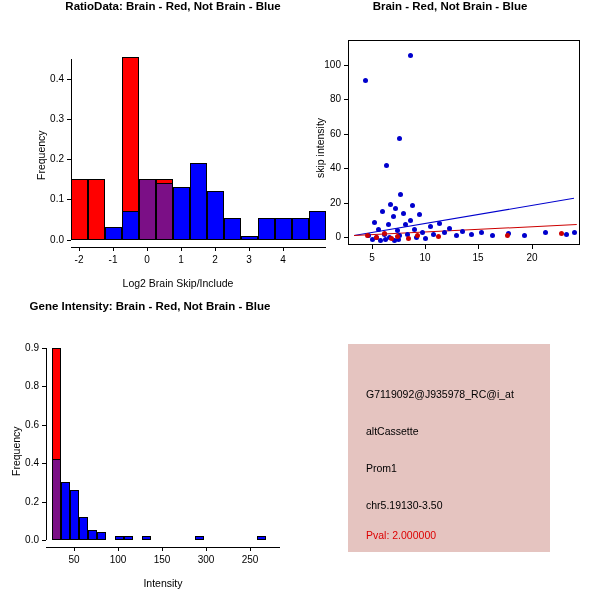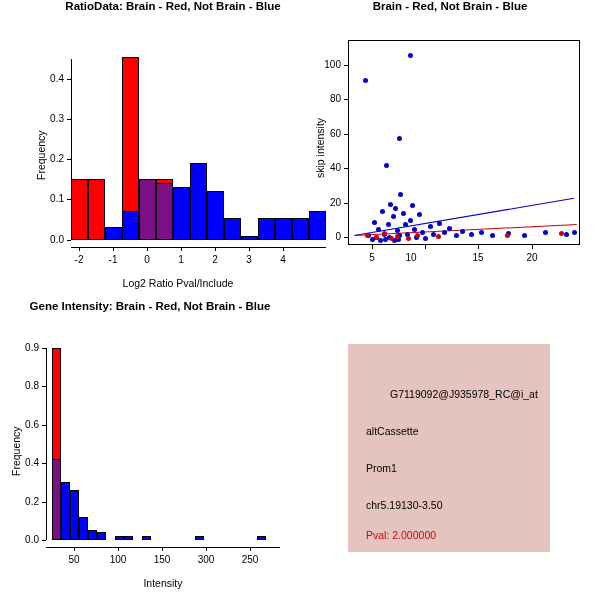--- a/index.html
+++ b/index.html
@@ -153,21 +153,21 @@
   <div class="tick" style="left:192px;top:247px;width:1px;height:4px;"></div>
   <div class="tick" style="left:226px;top:247px;width:1px;height:4px;"></div>
   <div class="tick" style="left:260px;top:247px;width:1px;height:4px;"></div>
   <div class="ticklabel" style="left:41px;top:254px;width:30px;">-2</div>
   <div class="ticklabel" style="left:75px;top:254px;width:30px;">-1</div>
   <div class="ticklabel" style="left:109px;top:254px;width:30px;">0</div>
   <div class="ticklabel" style="left:143px;top:254px;width:30px;">1</div>
   <div class="ticklabel" style="left:177px;top:254px;width:30px;">2</div>
   <div class="ticklabel" style="left:211px;top:254px;width:30px;">3</div>
   <div class="ticklabel" style="left:245px;top:254px;width:30px;">4</div>
-  <div class="axis-title" style="left:40px;top:277px;width:230px;">Log2 Ratio Pval/Include</div>
+  <div class="axis-title" style="left:40px;top:277px;width:230px;">Log2 Brain Skip/Include</div>
 </div>
 
 <div class="panel" style="left:300px;top:0;width:300px;height:300px;">
   <div class="panel-title" style="left:0;top:14px;width:300px;">Brain - Red, Not Brain - Blue</div>
 
   <div class="frame" style="left:48px;top:40px;width:232px;height:205px;"></div>
 
   <div class="trend" style="left:54px;top:235px;width:223px;background:#0000cd;transform:rotate(-9.6deg);"></div>
   <div class="trend" style="left:54px;top:235px;width:223px;background:#cc0000;transform:rotate(-2.8deg);"></div>
 
@@ -243,21 +243,21 @@
   <div class="ticklabel-y" style="left:10px;top:128px;width:31px;">60</div>
   <div class="ticklabel-y" style="left:10px;top:93px;width:31px;">80</div>
   <div class="ticklabel-y" style="left:10px;top:59px;width:31px;">100</div>
   <div class="axis-title-y" style="left:14px;top:178px;">skip intensity</div>
 
   <div class="tick" style="left:72px;top:245px;width:1px;height:4px;"></div>
   <div class="tick" style="left:125px;top:245px;width:1px;height:4px;"></div>
   <div class="tick" style="left:178px;top:245px;width:1px;height:4px;"></div>
   <div class="tick" style="left:232px;top:245px;width:1px;height:4px;"></div>
   <div class="ticklabel" style="left:57px;top:252px;width:30px;">5</div>
-  <div class="ticklabel" style="left:96px;top:252px;width:30px;">10</div>
+  <div class="ticklabel" style="left:110px;top:252px;width:30px;">10</div>
   <div class="ticklabel" style="left:163px;top:252px;width:30px;">15</div>
   <div class="ticklabel" style="left:217px;top:252px;width:30px;">20</div>
 </div>
 
 <div class="panel" style="left:0;top:300px;width:300px;height:300px;">
   <div class="panel-title" style="left:0;top:14px;width:300px;">Gene Intensity: Brain - Red, Not Brain - Blue</div>
 
   <div class="bar bar-red" style="left:52px;top:48px;width:9px;height:192px;"></div>
 
   <div class="bar bar-overlap" style="left:52px;top:159px;width:9px;height:81px;"></div>
@@ -296,18 +296,18 @@
   <div class="tick" style="left:250px;top:247px;width:1px;height:4px;"></div>
   <div class="ticklabel" style="left:59px;top:254px;width:30px;">50</div>
   <div class="ticklabel" style="left:103px;top:254px;width:30px;">100</div>
   <div class="ticklabel" style="left:147px;top:254px;width:30px;">150</div>
   <div class="ticklabel" style="left:191px;top:254px;width:30px;">300</div>
   <div class="ticklabel" style="left:235px;top:254px;width:30px;">250</div>
   <div class="axis-title" style="left:48px;top:277px;width:230px;">Intensity</div>
 </div>
 
 <div class="infobox" style="left:348px;top:344px;width:202px;height:208px;">
-  <div class="info-line" style="left:18px;top:44px;margin-left:24px;">G7119092@J935978_RC@i_at</div>
+  <div class="info-line" style="left:18px;top:44px;">G7119092@J935978_RC@i_at</div>
   <div class="info-line" style="left:18px;top:81px;">altCassette</div>
   <div class="info-line" style="left:18px;top:118px;">Prom1</div>
   <div class="info-line" style="left:18px;top:155px;">chr5.19130-3.50</div>
   <div class="info-line info-pval" style="left:18px;top:185px;">Pval: 2.000000</div>
 </div>
 
 </body></html>

